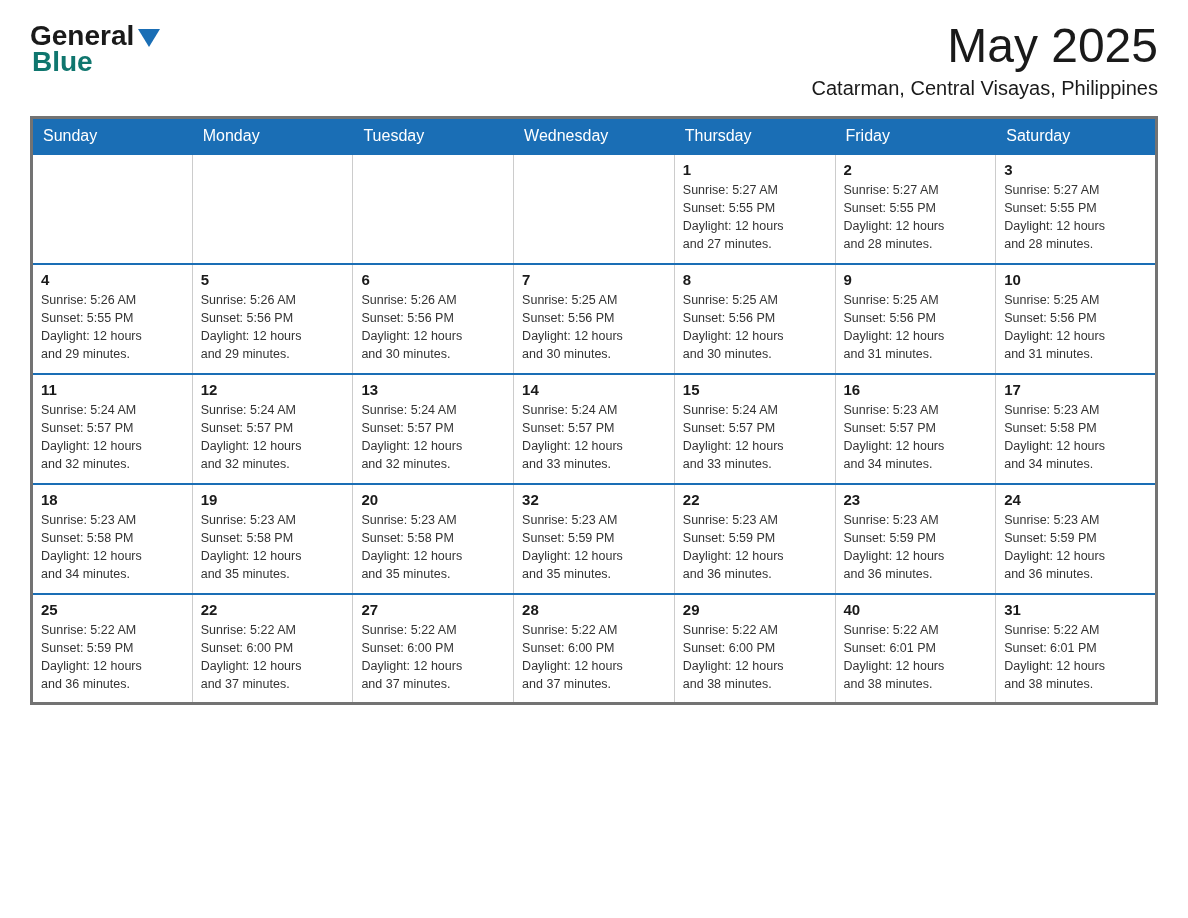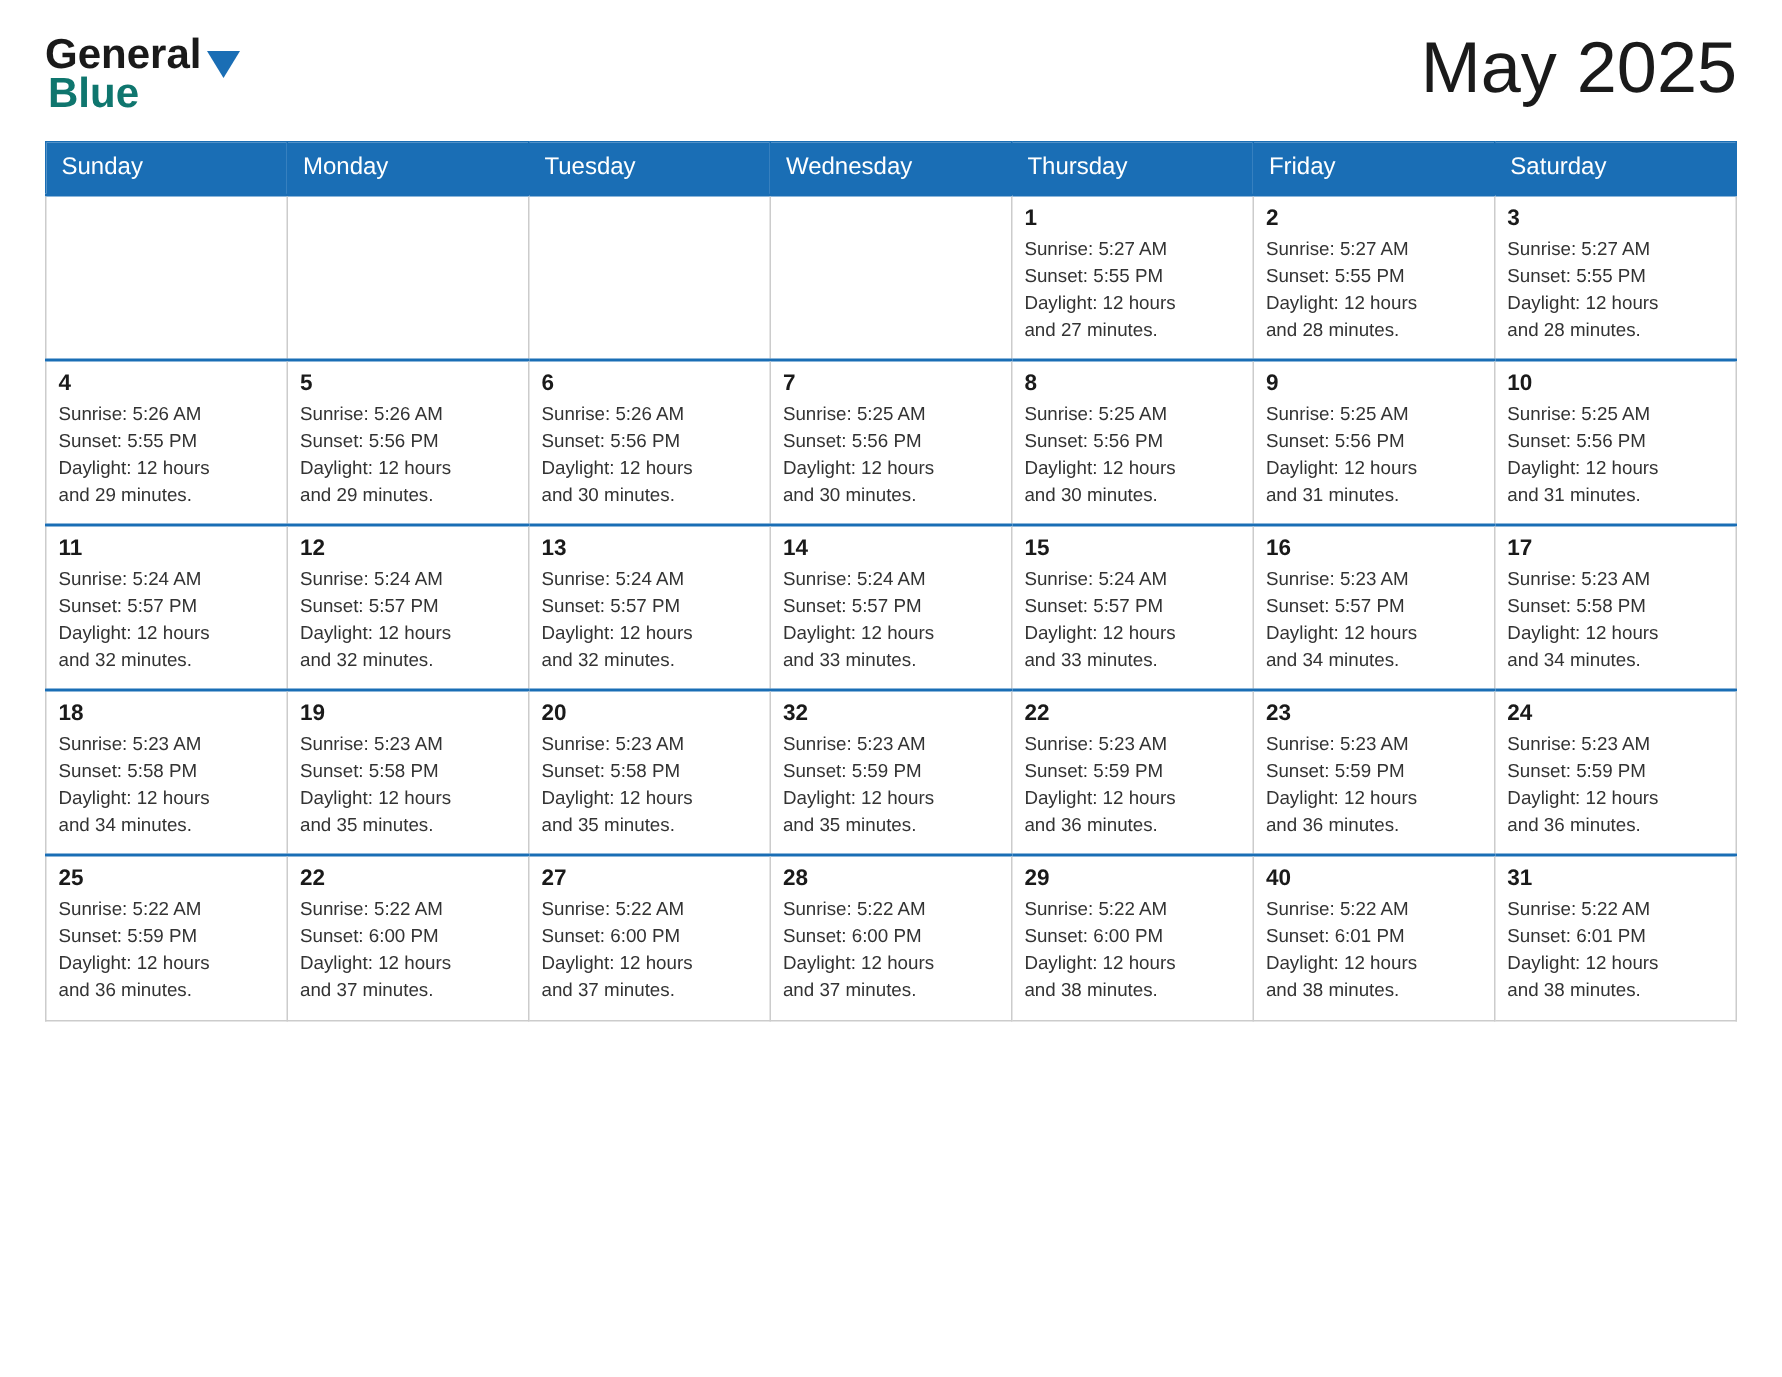--- a/index.html
+++ b/index.html
@@ -42,21 +42,21 @@
       line-height: 1.1;
     }
     .location {
       font-size: 20px;
       color: #1a1a1a;
       margin-top: 4px;
     }
     .calendar {
       width: 100%;
       border-collapse: collapse;
-      border: 1px solid #737373;
+      border: 3px solid #737373;
     }
     .calendar th {
       background-color: #1a6eb5;
       color: #fff;
       padding: 8px 10px;
       font-size: 16px;
       font-weight: normal;
       text-align: left;
       border: 1px solid #1a6eb5;
     }
@@ -87,33 +87,34 @@
     tr.week-row td {
       border-top: 2px solid #1a6eb5;
     }
   </style>
 </head>
 <body>
 
 <div class="header">
   <div class="logo">
     <div style="display:flex; flex-direction:column; align-items:flex-start;">
-      <div style="display:flex; align-items:flex-end;">
+      <div style="display:flex; align-items:center;">
         <span class="logo-text-general">General</span>
         <div style="display:inline-flex; flex-direction:column; align-items:center; margin-left:4px; margin-top:4px;">
           <svg width="22" height="18" viewBox="0 0 22 18">
             <polygon points="11,18 0,0 22,0" fill="#1a6eb5"></polygon>
           </svg>
         </div>
       </div>
       <span class="logo-text-blue" style="margin-top:-6px; margin-left:2px;">Blue</span>
     </div>
   </div>
   <div class="header-right">
     <div class="month-year">May 2025</div>
+    <div class="location">Catarman, Central Visayas, Philippines</div>
   </div>
 </div>
 
 <table class="calendar">
   <thead>
     <tr>
     <th>Sunday</th>
         <th>Monday</th>
         <th>Tuesday</th>
         <th>Wednesday</th>

